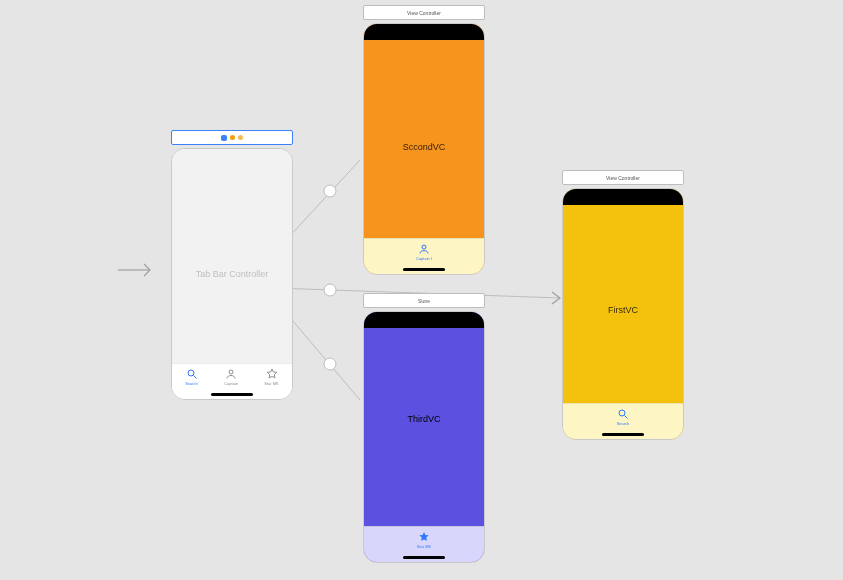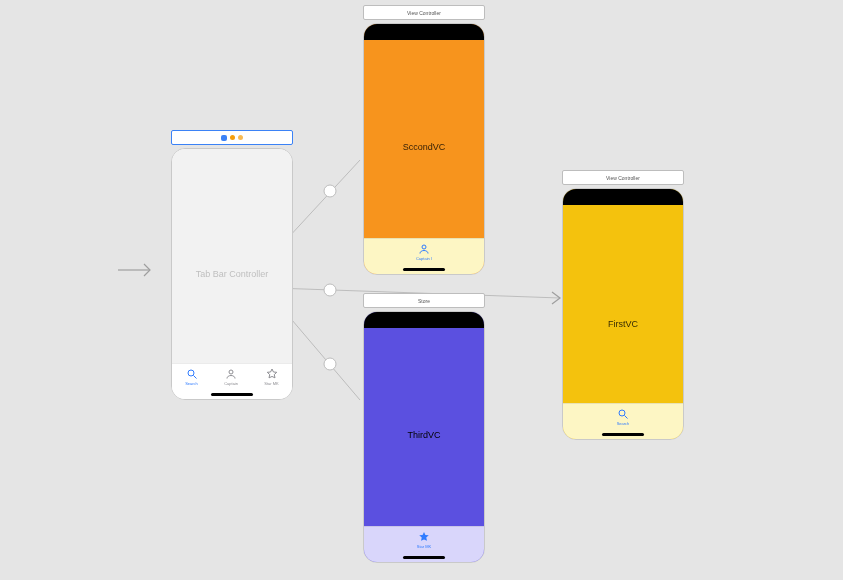--- a/index.html
+++ b/index.html
@@ -127,42 +127,42 @@
 </div>
 
 <div class="scene" style="left:363px;top:293px;width:122px;">
   <div class="titlebar">
     <span>Store</span>
   </div>
   <div class="phone">
     <div class="body bg-purple"></div>
     <div class="topbar"></div>
     <div class="notch"></div>
-    <div class="centerlabel" style="top:118px;color:#000;">ThirdVC</div>
+    <div class="centerlabel" style="top:102px;color:#000;">ThirdVC</div>
     <div class="tabbar lav">
       <div class="tabitem active">
         <svg viewBox="0 0 24 24">
               <path d="M12 2l2.9 6 6.6.6-5 4.6 1.5 6.5L12 16.9 6 19.7l1.5-6.5-5-4.6 6.6-.6z" fill="currentColor"></path>
             </svg>
         <span>Star MK</span>
       </div>
     </div>
     <div class="homebar"></div>
   </div>
 </div>
 
 <div class="scene" style="left:562px;top:170px;width:122px;">
   <div class="titlebar">
     <span>View Controller</span>
   </div>
   <div class="phone">
     <div class="body bg-gold"></div>
     <div class="topbar"></div>
     <div class="notch"></div>
-    <div class="centerlabel" style="top:130px;">FirstVC</div>
+    <div class="centerlabel" style="top:116px;">FirstVC</div>
     <div class="tabbar lemon">
       <div class="tabitem active">
         <svg viewBox="0 0 24 24">
               <circle cx="10" cy="10" r="6" fill="none" stroke="currentColor" stroke-width="2"></circle>
               <line x1="15" y1="15" x2="21" y2="21" stroke="currentColor" stroke-width="2"></line>
             </svg>
         <span>Search</span>
       </div>
     </div>
     <div class="homebar"></div>

